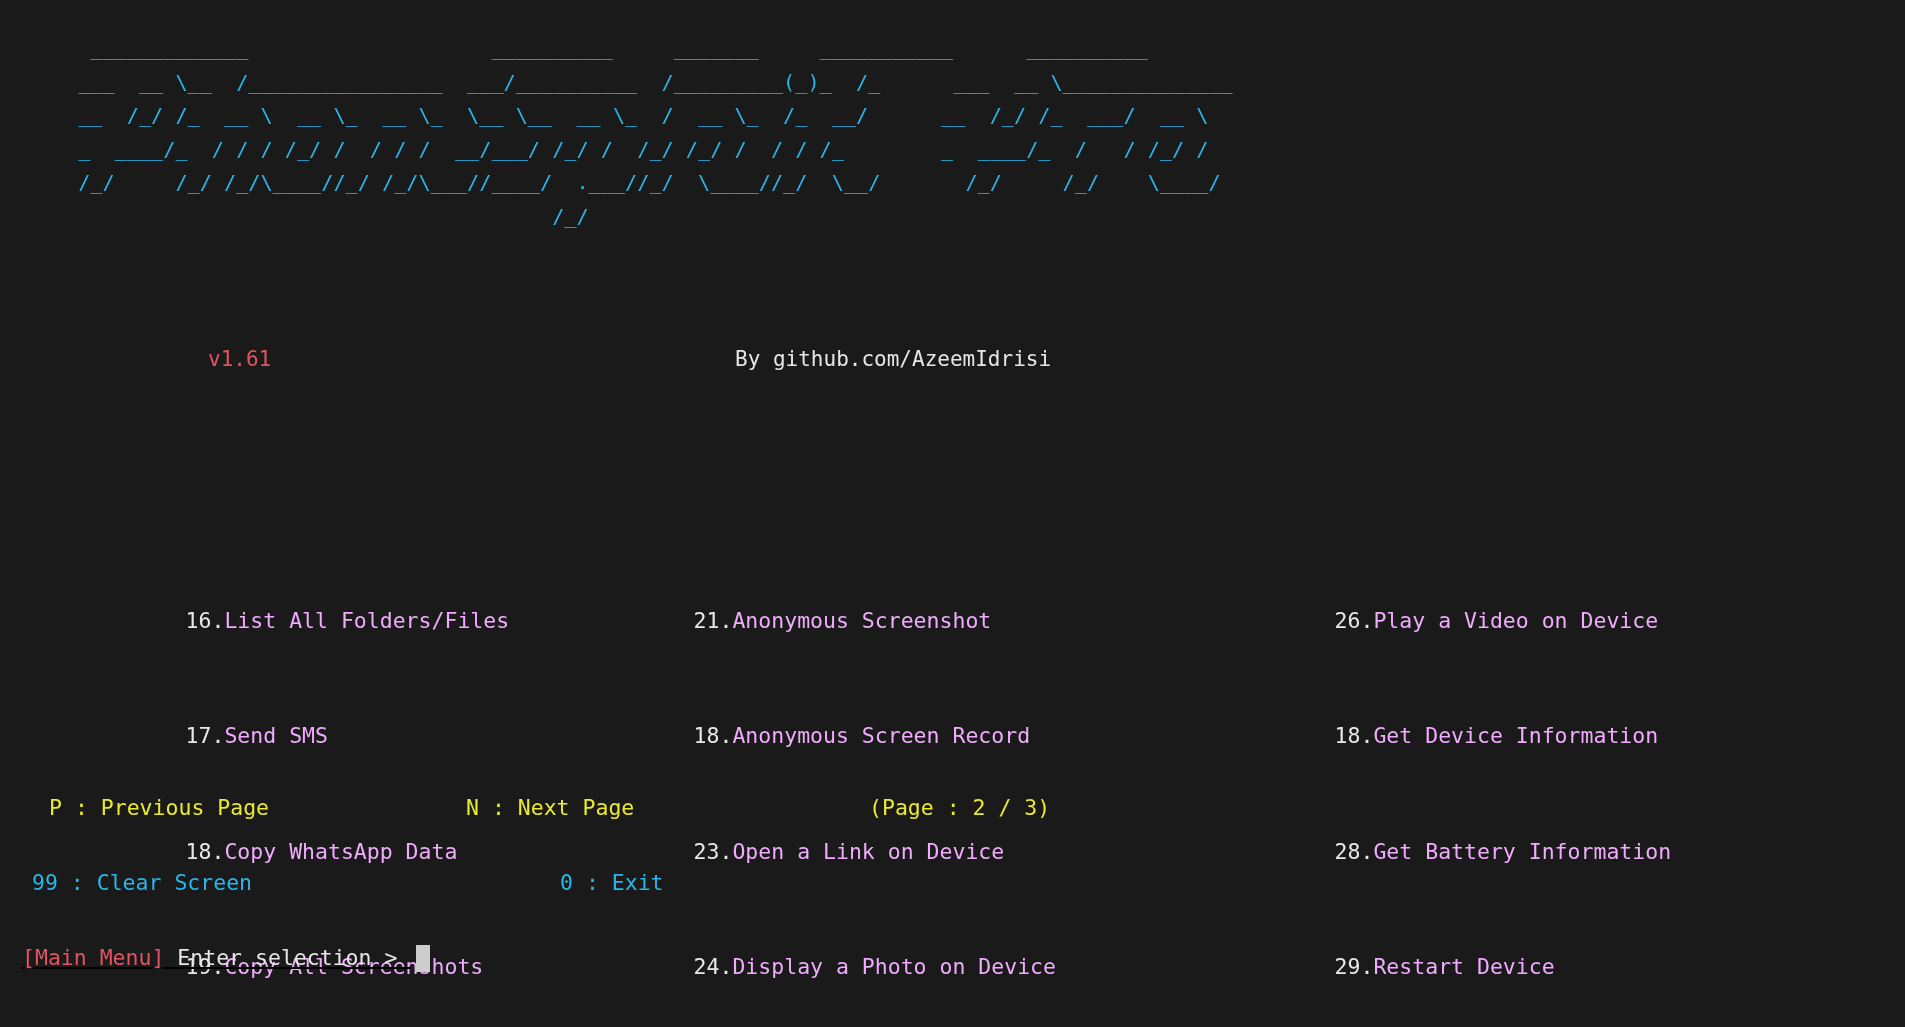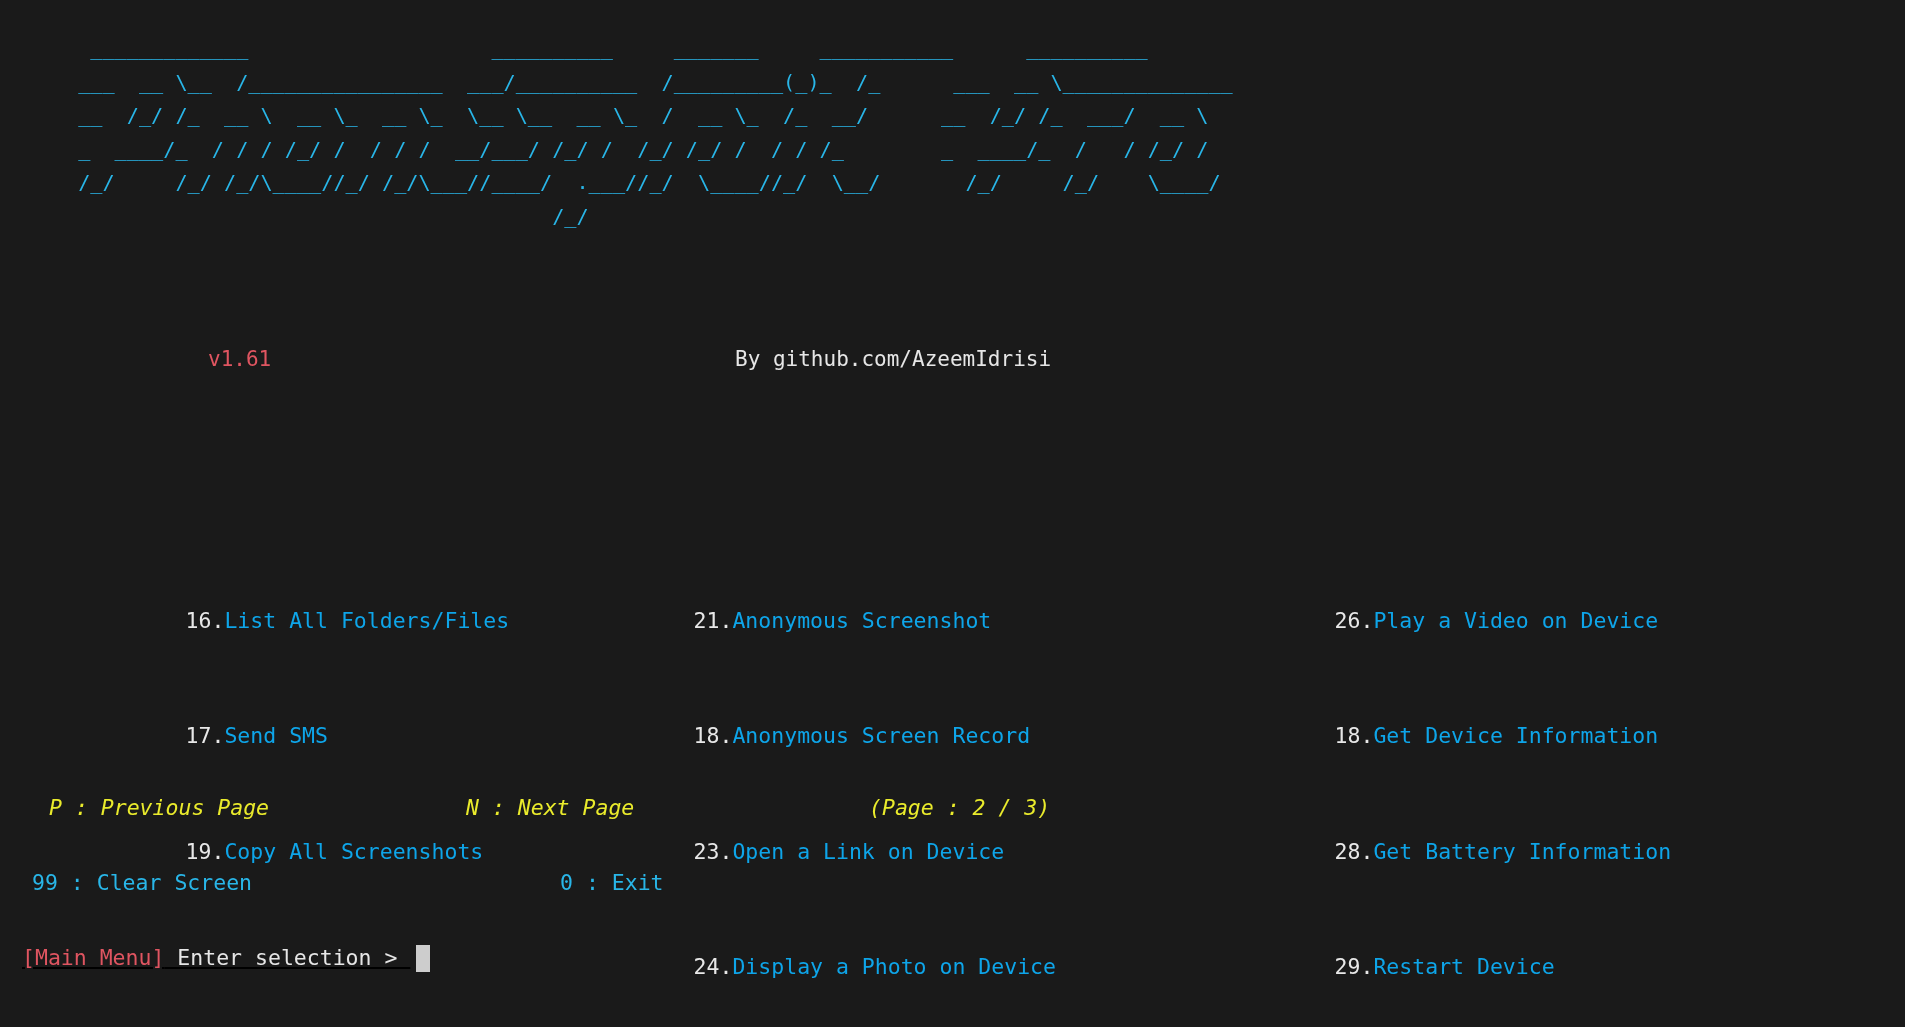--- a/index.html
+++ b/index.html
@@ -86,36 +86,35 @@
   .menu-row {
     white-space: pre;
     height: 38.4px;
     line-height: 38.4px;
   }
   .menu-num {
     color: #e8e8e8;
     white-space: pre;
   }
   .menu-label {
-    color: #0ea5e9;
+    color: #f0abfc;
     white-space: pre;
   }
 
   
   .nav-row {
     position: absolute;
     left: 0;
     top: 789px;
     width: 1759px;
     height: 38px;
     color: #eaeb2c;
     font-size: 21.5px;
     line-height: 38px;
     white-space: pre;
-    font-style: italic;
   }
   .nav-item { position: absolute; top: 0; white-space: pre; }
   .nav-prev { left: 49px; }
   .nav-next { left: 466px; }
   .nav-page { left: 869px; }
 
   .util-row {
     position: absolute;
     left: 0;
     top: 864px;
@@ -180,20 +179,23 @@
   <div class="menu">
 
     <div class="menu-col c1">
       <div class="menu-row">
         <span class="menu-num">16.</span><span class="menu-label">List All Folders/Files</span>
       </div>
       <div class="menu-row">
         <span class="menu-num">17.</span><span class="menu-label">Send SMS</span>
       </div>
       <div class="menu-row">
+        <span class="menu-num">18.</span><span class="menu-label">Copy WhatsApp Data</span>
+      </div>
+      <div class="menu-row">
         <span class="menu-num">19.</span><span class="menu-label">Copy All Screenshots</span>
       </div>
       <div class="menu-row">
         
       </div>
     </div>
 
     <div class="menu-col c2">
       <div class="menu-row">
         <span class="menu-num">21.</span><span class="menu-label">Anonymous Screenshot</span>

